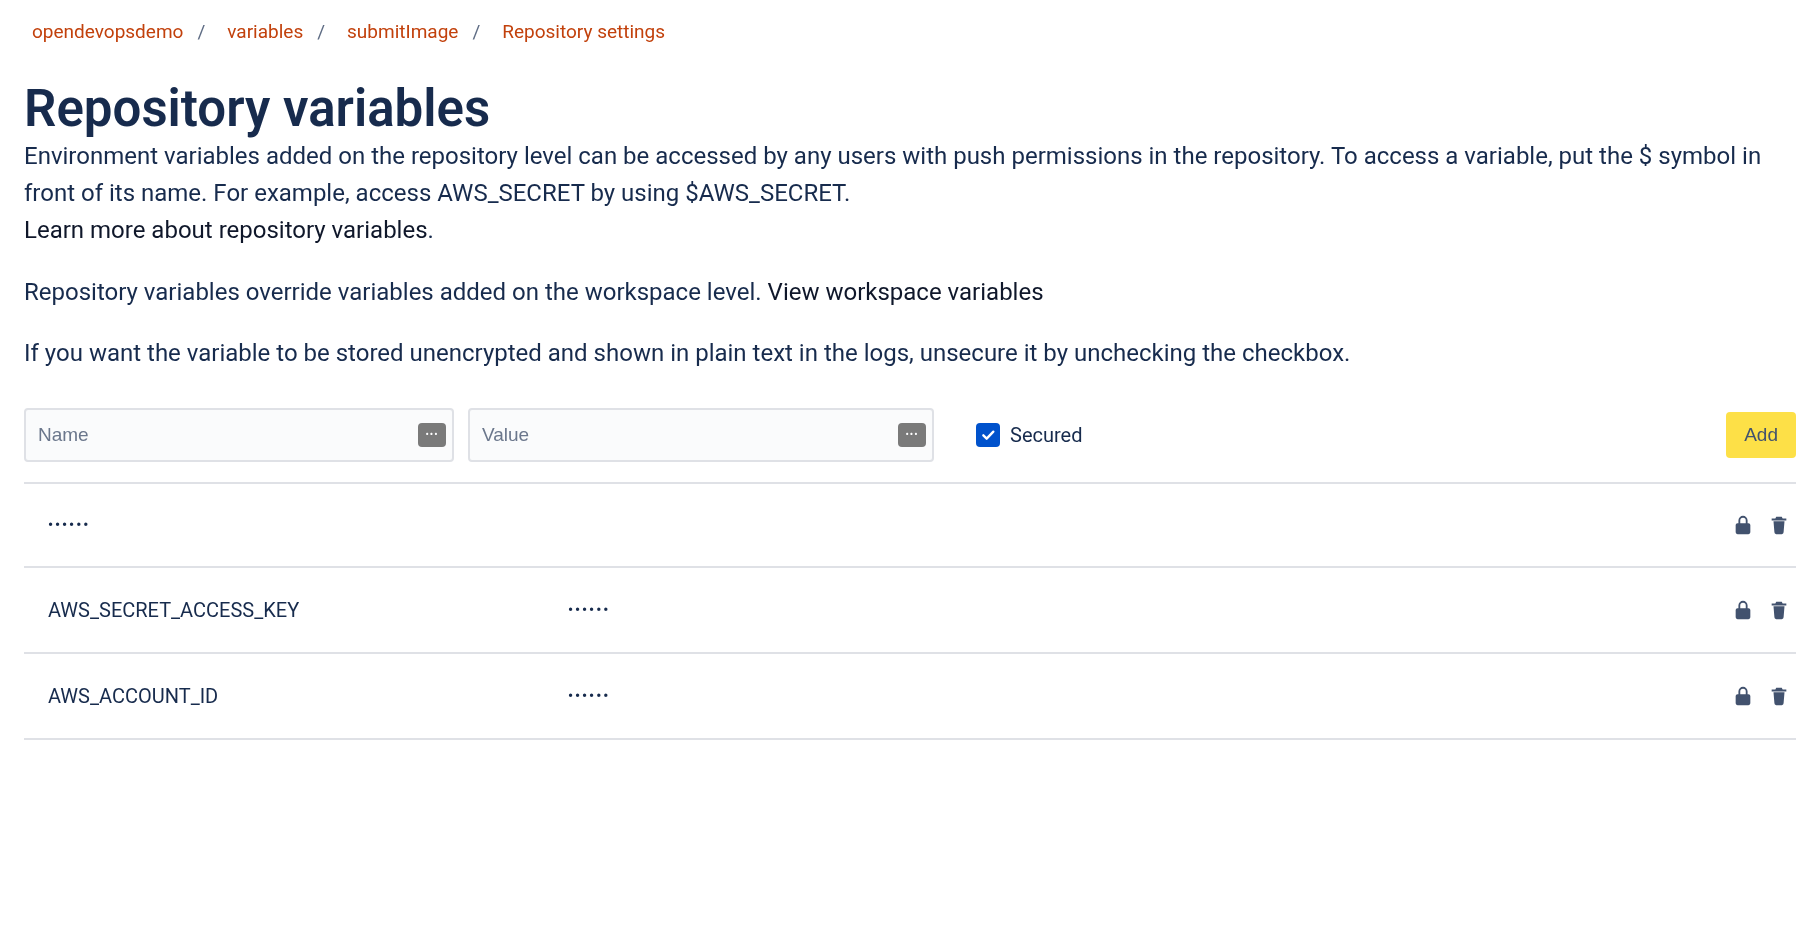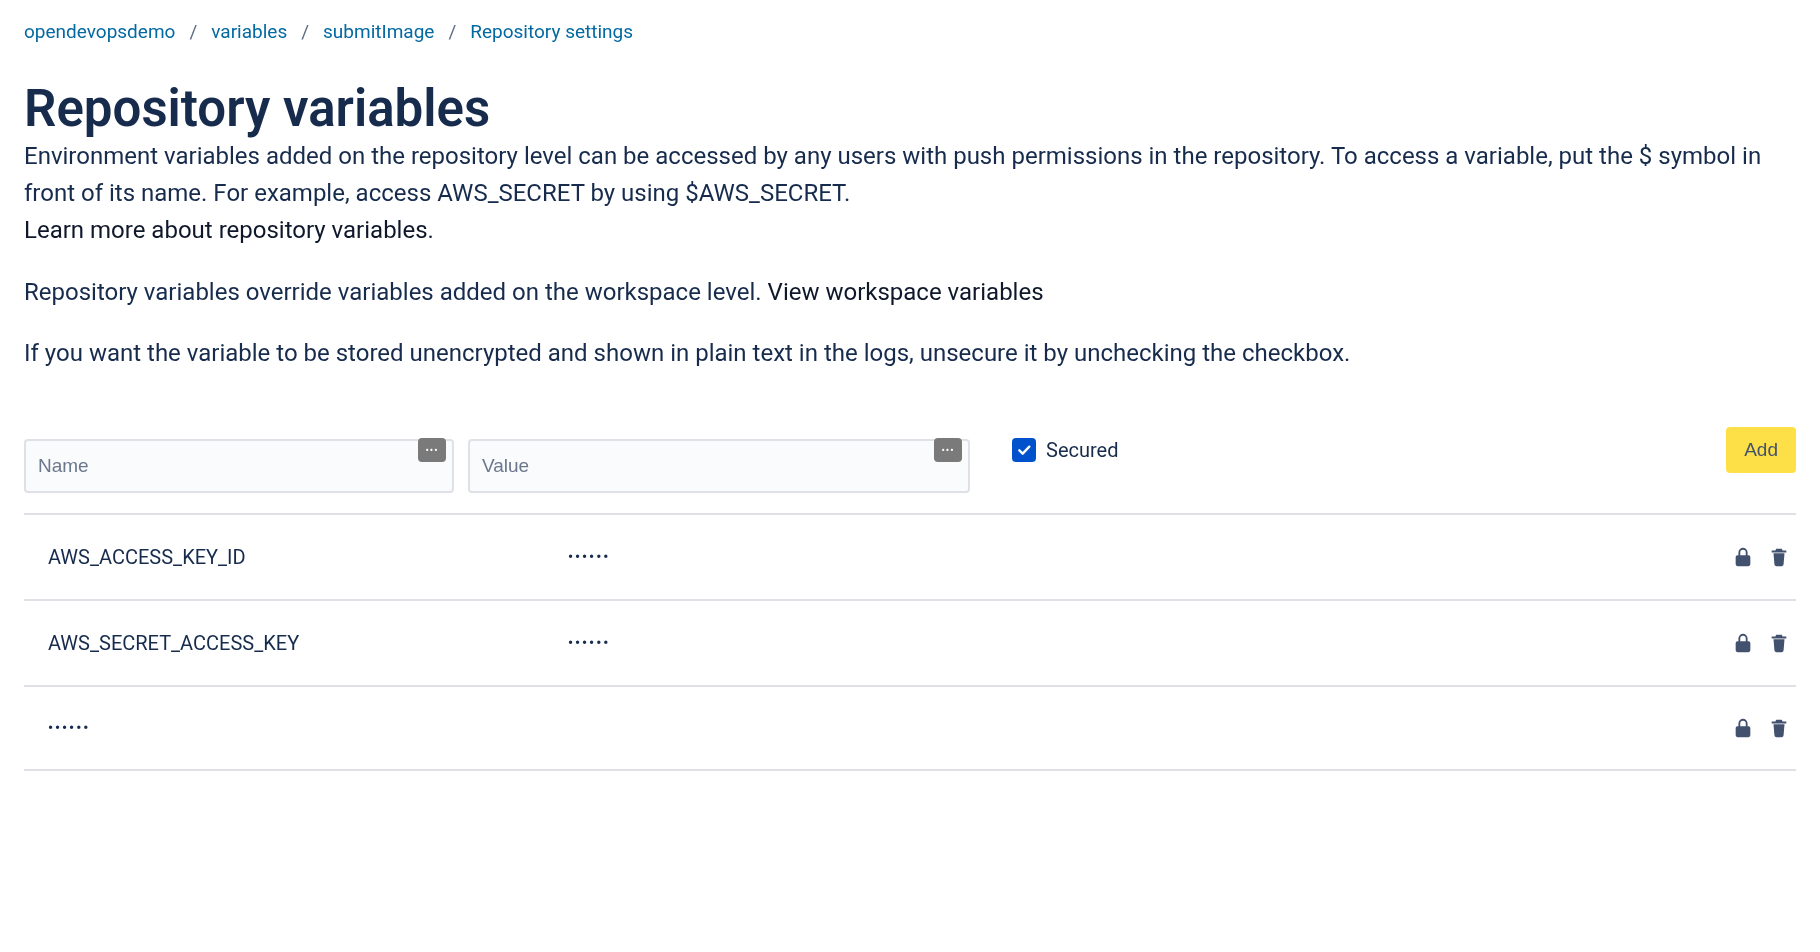--- a/index.html
+++ b/index.html
@@ -11,21 +11,21 @@
     font-size: 16px;
   }
   .breadcrumb {
     display: flex;
     align-items: center;
     gap: 14px;
     color: #5E6C84;
     font-size: 19px;
     margin-bottom: 36px;
   }
-  .breadcrumb a { color: #0369a1; text-decoration: none; cursor: pointer; }
+  .breadcrumb a { color: #c2410c; text-decoration: none; cursor: pointer; margin-left: 8px; }
   .breadcrumb .sep { color: #5E6C84; }
   h1 {
     font-size: 51px;
     font-weight: 600;
     color: #172B4D;
   }
   .desc {
     font-size: 24px;
     line-height: 1.55;
     color: #172B4D;
@@ -37,31 +37,30 @@
     align-items: center;
     gap: 14px;
     padding: 12px 0 20px 0;
     border-bottom: 2px solid #DFE1E6;
   }
   .input-wrap {
     position: relative;
     flex: 0 0 auto;
   }
   .input-wrap.name { width: 430px; }
-  .input-wrap.value { width: 502px; }
+  .input-wrap.value { width: 466px; }
   .input-wrap input {
     width: 100%;
     height: 54px;
     border: 2px solid #DFE1E6;
     border-radius: 4px;
     background: #FAFBFC;
     padding: 0 46px 0 12px;
     font-size: 19px;
     color: #172B4D;
-    margin-top: 31px;
   }
   .input-wrap input::placeholder { color: #6B778C; }
   .input-wrap .pass-badge {
     position: absolute;
     right: 8px;
     top: 50%;
     transform: translateY(-50%);
     width: 28px; height: 24px;
     background: #7A7A7A; border-radius: 4px;
     display:flex; align-items:center; justify-content:center;
@@ -139,21 +138,20 @@
         </svg>
     </span>
     <span class="secured-label">Secured</span>
   </div>
   <span class="spacer"></span>
   <button class="add-btn">Add</button>
 </div>
 
 <div id="var-list">
     <div class="var-row">
-      <span class="var-name">AWS_ACCESS_KEY_ID</span>
       <span class="var-value">••••••</span>
       <span class="var-actions">
         <span class="icon-btn">
           <svg width="22" height="22" viewBox="0 0 24 24">
             <path fill="#42526E" d="M12 2a5 5 0 0 0-5 5v3H6a2 2 0 0 0-2 2v8a2 2 0 0 0 2 2h12a2 2 0 0 0 2-2v-8a2 2 0 0 0-2-2h-1V7a5 5 0 0 0-5-5zm-3 5a3 3 0 1 1 6 0v3H9V7z"></path>
           </svg>
         </span>
         <span class="icon-btn">
           <svg width="22" height="22" viewBox="0 0 24 24">
             <path fill="#42526E" d="M9 3h6l1 2h4v2H4V5h4l1-2zM6 8h12l-1 12a2 2 0 0 1-2 2H9a2 2 0 0 1-2-2L6 8z"></path>
@@ -171,20 +169,21 @@
           </svg>
         </span>
         <span class="icon-btn">
           <svg width="22" height="22" viewBox="0 0 24 24">
             <path fill="#42526E" d="M9 3h6l1 2h4v2H4V5h4l1-2zM6 8h12l-1 12a2 2 0 0 1-2 2H9a2 2 0 0 1-2-2L6 8z"></path>
           </svg>
         </span>
       </span>
     </div>
     <div class="var-row">
+      <span class="var-name">AWS_ACCOUNT_ID</span>
       <span class="var-value">••••••</span>
       <span class="var-actions">
         <span class="icon-btn">
           <svg width="22" height="22" viewBox="0 0 24 24">
             <path fill="#42526E" d="M12 2a5 5 0 0 0-5 5v3H6a2 2 0 0 0-2 2v8a2 2 0 0 0 2 2h12a2 2 0 0 0 2-2v-8a2 2 0 0 0-2-2h-1V7a5 5 0 0 0-5-5zm-3 5a3 3 0 1 1 6 0v3H9V7z"></path>
           </svg>
         </span>
         <span class="icon-btn">
           <svg width="22" height="22" viewBox="0 0 24 24">
             <path fill="#42526E" d="M9 3h6l1 2h4v2H4V5h4l1-2zM6 8h12l-1 12a2 2 0 0 1-2 2H9a2 2 0 0 1-2-2L6 8z"></path>

